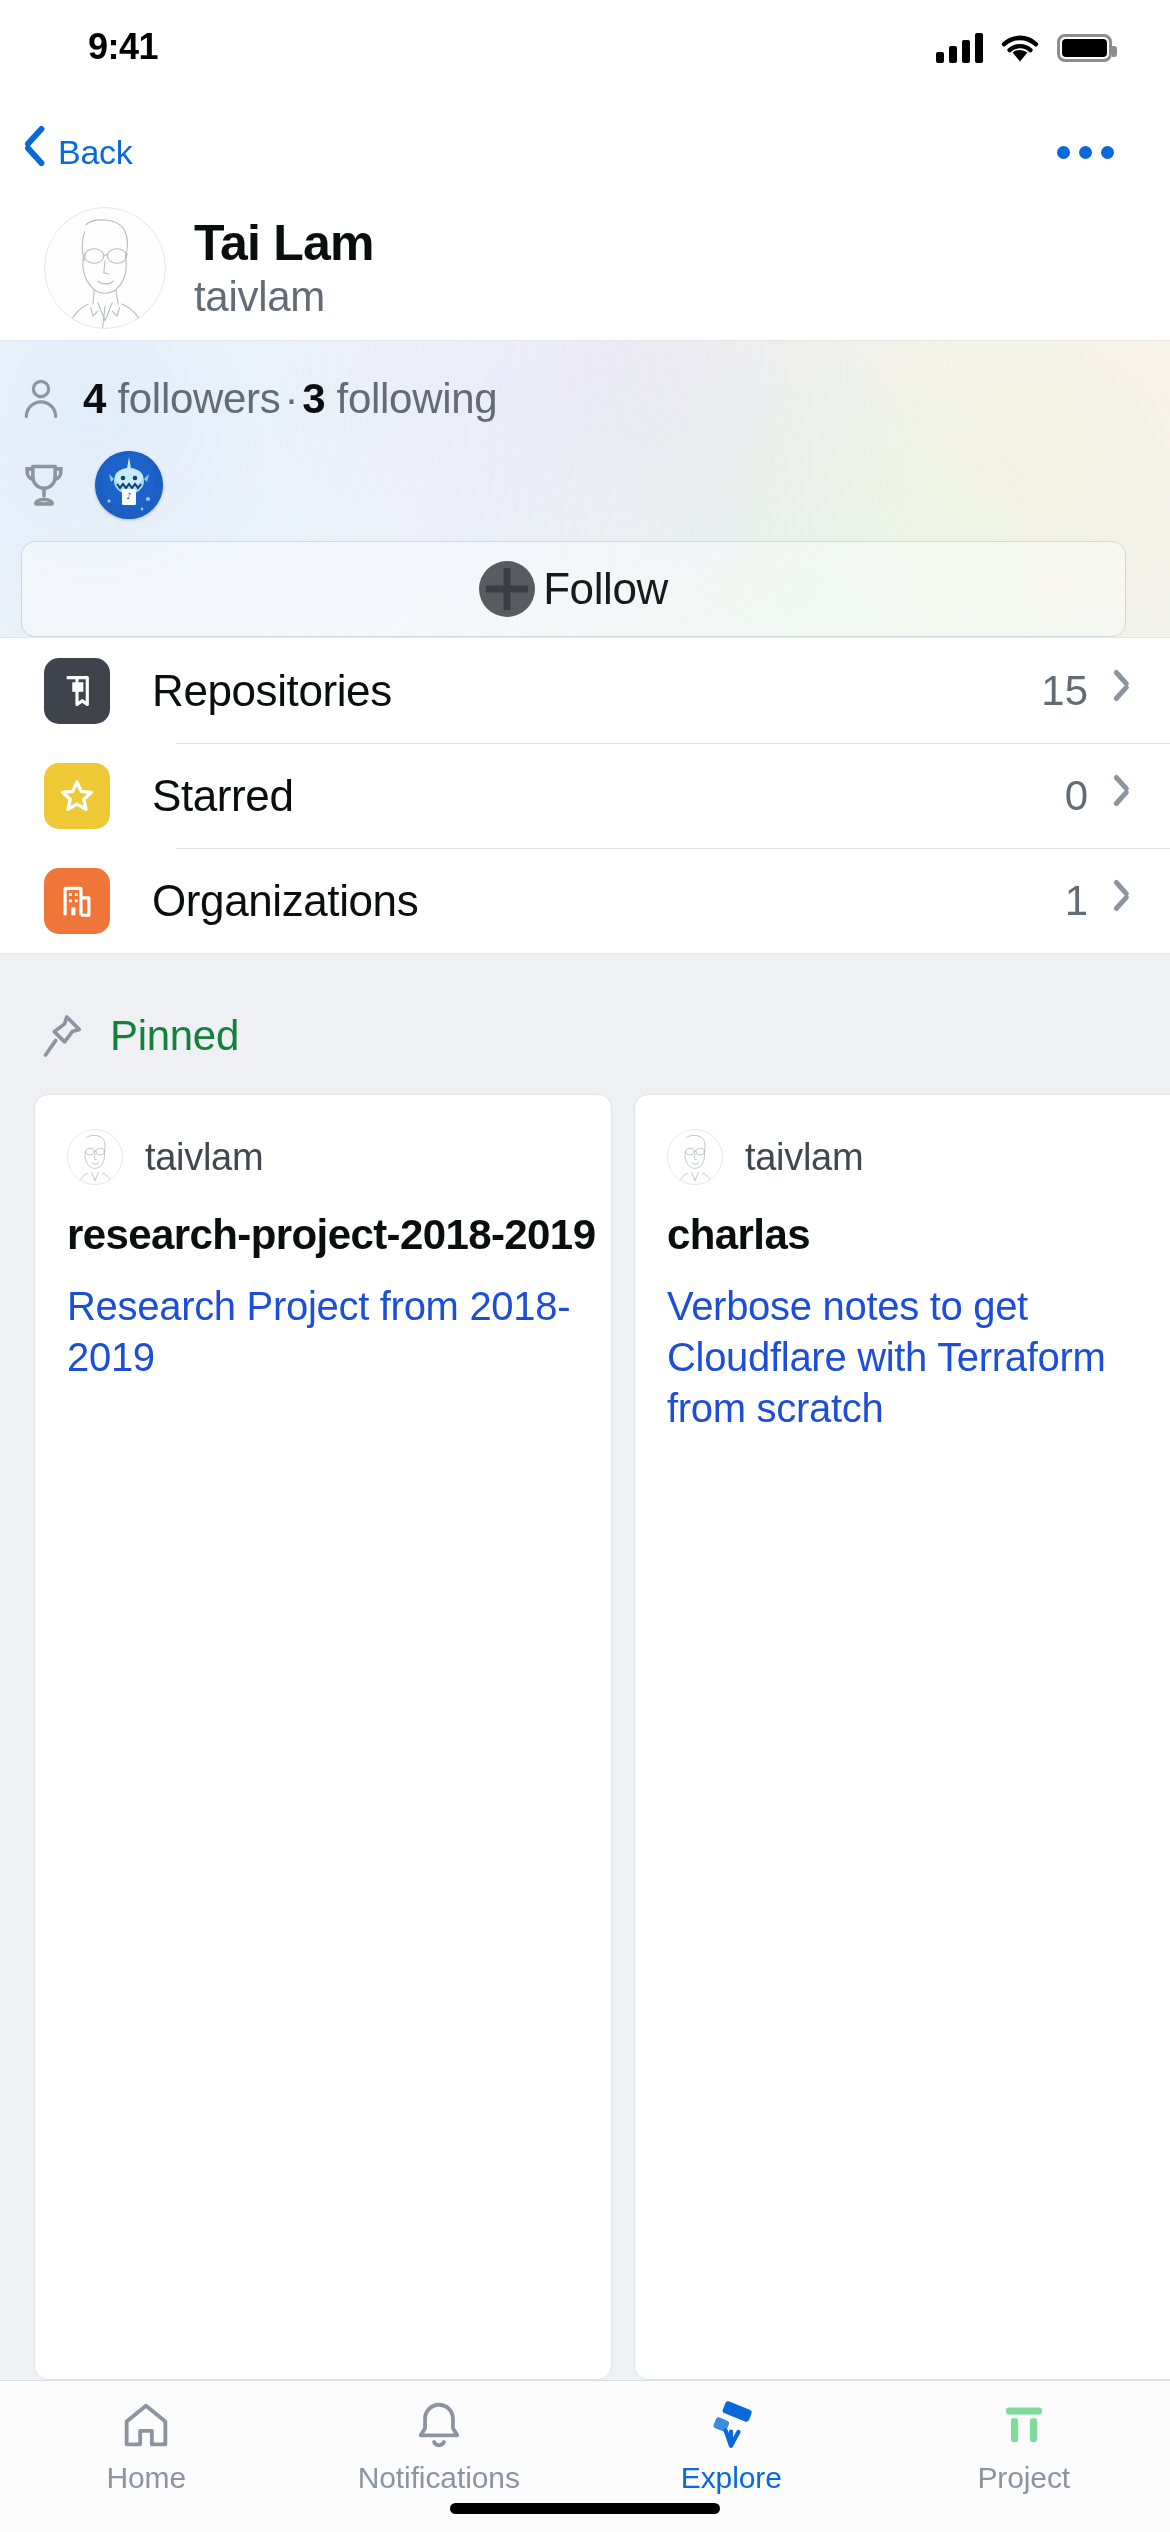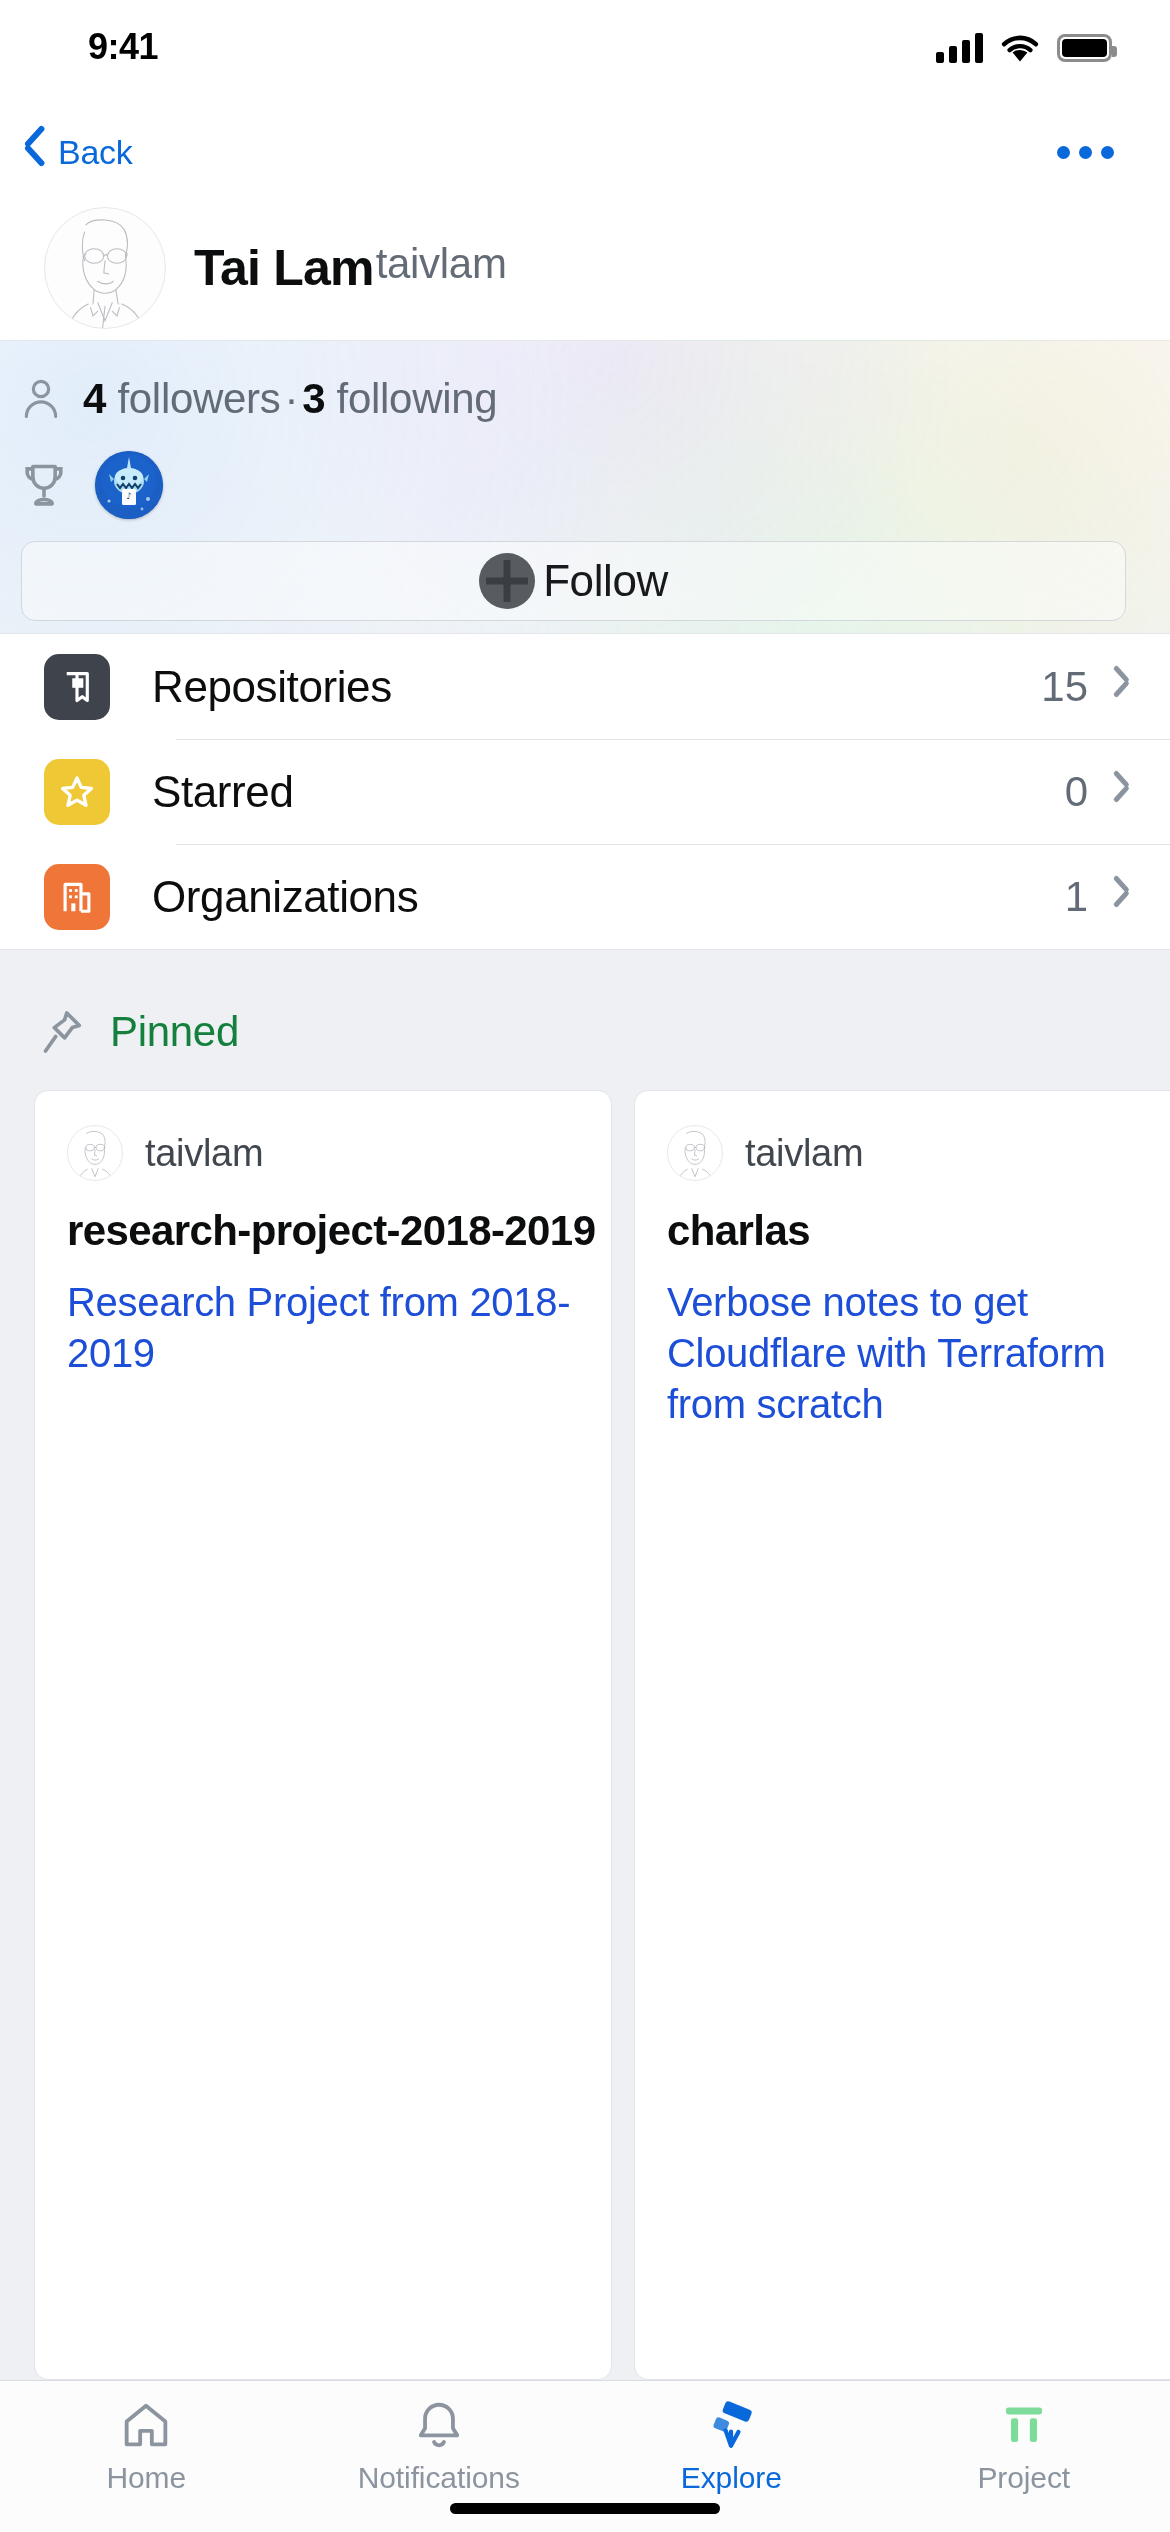--- a/index.html
+++ b/index.html
@@ -104,21 +104,21 @@
   }
   .avatar-lg {
     width: 122px; height: 122px; border-radius: 50%;
     background: #fdfdfd;
     border: 1px solid #e6e8ea;
     overflow: hidden;
     flex: 0 0 122px;
     position: relative;
   }
   .avatar-lg svg { width: 100%; height: 100%; display: block; }
-  .name-block { display: flex; flex-direction: row; justify-content: center; gap: 2px; }
+  .name-block { display: flex; flex-direction: column; justify-content: center; gap: 2px; }
   .display-name {
     font-size: 50px; font-weight: 700; color: #0c0d0e; letter-spacing: -0.8px; line-height: 1.12;
   }
   .login-name {
     font-size: 42px; font-weight: 400; color: #636c76; letter-spacing: -0.3px; line-height: 1.15;
   }
 
   
   .stats-panel {
     flex: 0 0 293px;
@@ -149,21 +149,21 @@
     width: 68px; height: 68px; border-radius: 50%;
     background: radial-gradient(circle at 38% 28%, #2f7fe0 0%, #1457b8 55%, #0b3c8f 100%);
     display: flex; align-items: center; justify-content: center;
     overflow: hidden; cursor: pointer; position: relative;
     box-shadow: 0 1px 3px rgba(0,0,0,.25);
   }
   .achv-badge svg { width: 100%; height: 100%; }
 
   .follow-btn {
     margin-top: 14px;
-    height: 80px;
+    height: 96px;
     border: 1px solid #d4d8dd;
     border-radius: 14px;
     background: rgba(255,255,255,0.42);
     display: flex; align-items: center; justify-content: center; gap: 8px;
     cursor: pointer;
   }
   .follow-plus {
     width: 56px; height: 56px; border-radius: 50%;
     background: #585c60; position: relative; flex: 0 0 56px;
   }

